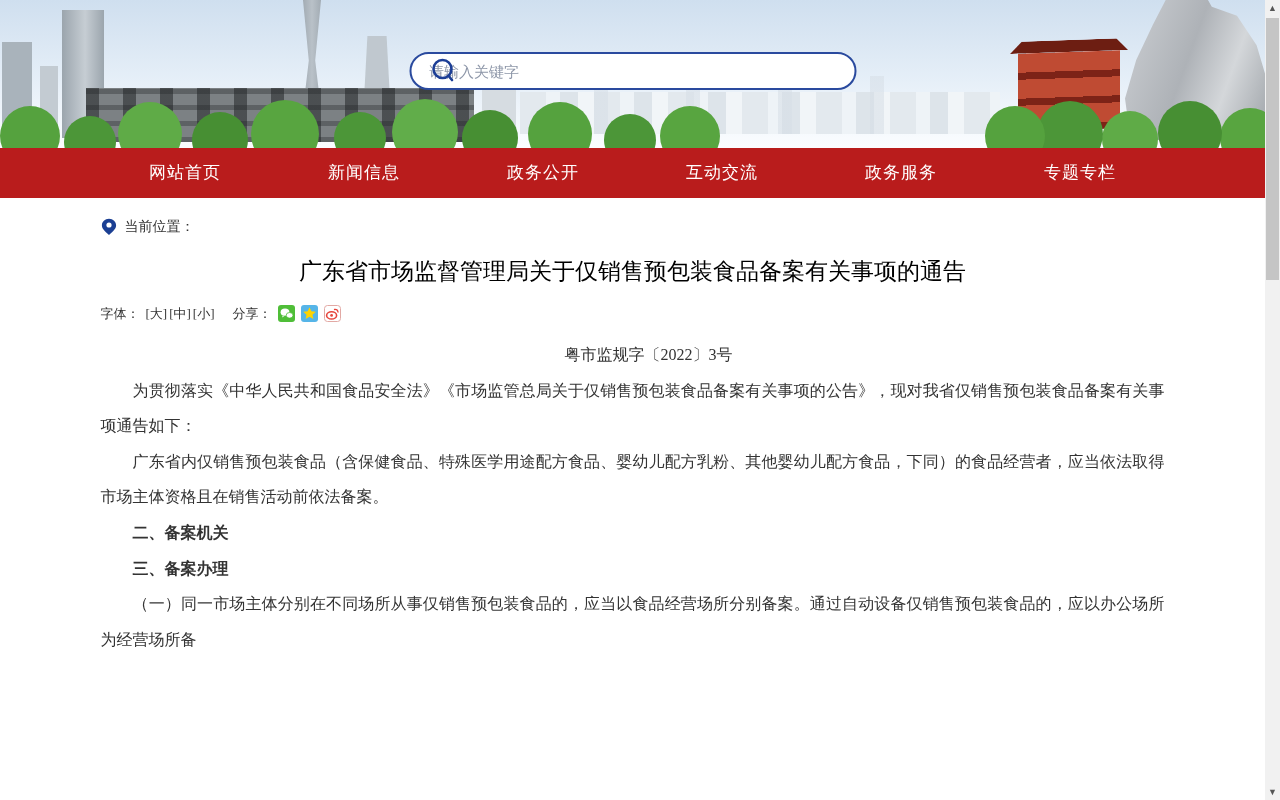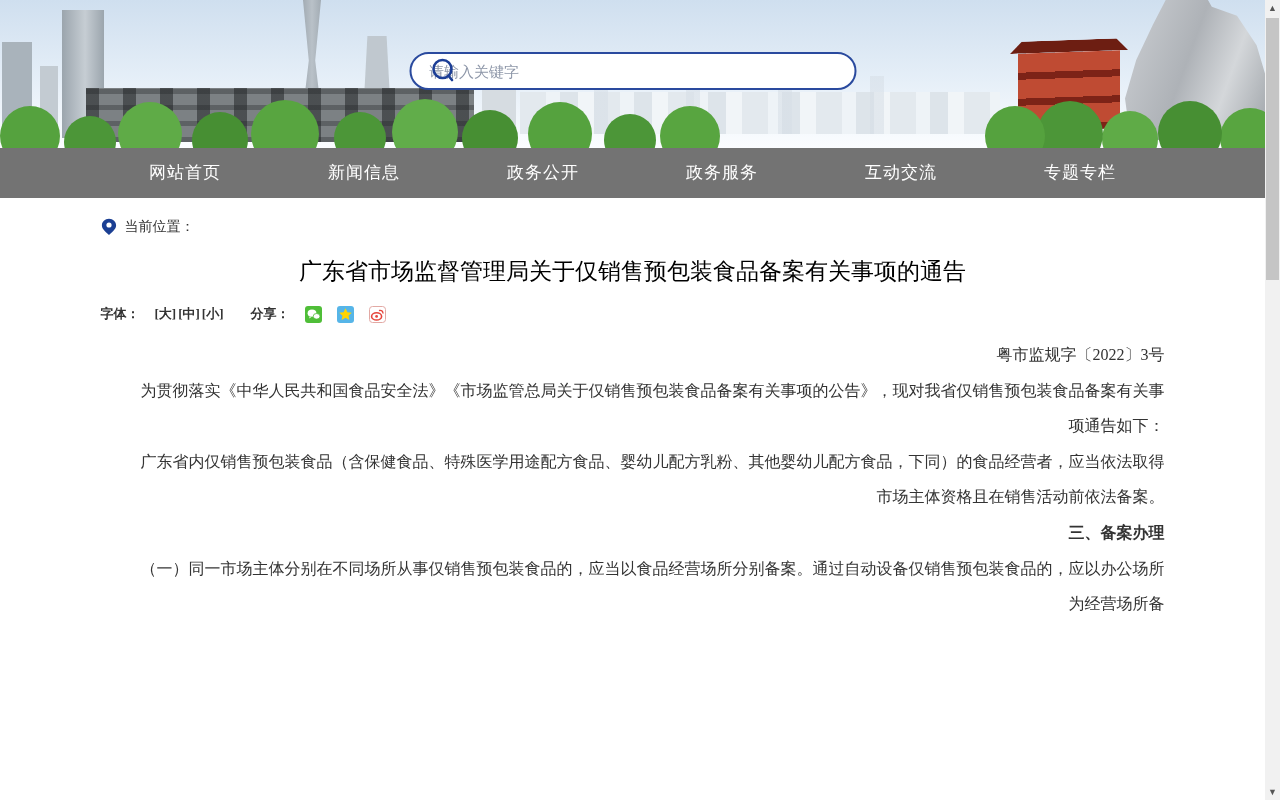--- a/index.html
+++ b/index.html
@@ -45,47 +45,47 @@
 
   
   .search-wrap { position: absolute; left: 50%; top: 52px; transform: translateX(-50%);
     width: 447px; height: 38px; background: #fff; border: 2px solid #2a4a9e; border-radius: 20px;
     display: flex; align-items: center; padding: 0 10px 0 18px; z-index: 5; }
   .search-input { flex: 1; border: none; outline: none; font-size: 15px; color: #333; background: transparent; }
   .search-input::placeholder { color: #8d96a8; }
   .search-btn { width: 28px; height: 28px; border: none; background: transparent; cursor: pointer; display:flex; align-items:center; justify-content:center; }
 
   
-  .nav { height: 50px; background: #737373; display: flex; justify-content: center; }
+  .nav { height: 50px; background: #b91c1c; display: flex; justify-content: center; }
   .nav-inner { width: 1074px; display: flex; }
   .nav-item { flex: 1; color: #fff; font-size: 17px; line-height: 50px; text-align: center; cursor: pointer; letter-spacing: 1px; }
 
   
   .container { width: 1064px; margin: 0 auto; }
   .breadcrumb { display: flex; align-items: center; margin-top: 20px; font-size: 14px; color: #333;
     font-family: "Liberation Serif", serif; text-align: center; }
   .breadcrumb .pin { margin-right: 8px; display: inline-flex; }
   .crumb { cursor: pointer; }
   .crumb-sep { margin: 0 6px; color: #333; }
 
   .article-title { margin-top: 20px; text-align: center; font-size: 23px; font-weight: normal; color: #000; }
 
   .meta-row { margin-top: 18px; display: flex; justify-content: space-between; align-items: center;
     font-size: 13px; color: #333; font-family: "Liberation Serif", serif; }
   .meta-left span { margin-right: 4px; }
   .meta-src { margin-right: 14px !important; }
-  .meta-right { display: flex; align-items: center; gap: 15px; font-weight: bold; }
+  .meta-right { display: flex; gap: 6px; }
   .fontsize-btn { cursor: pointer; margin-right: 2px; }
   .share-label { margin-left: 10px; }
   .share-icon { width: 17px; height: 17px; display: inline-flex; cursor: pointer; }
 
   .doc-body { margin-top: 14px; font-family: "Liberation Serif", serif; font-size: 16px; color: #333;
     line-height: 35.6px; text-align: justify; }
   .doc-number { text-align: center; text-indent: 0; }
-  .doc-body p { text-indent: 2em; text-align: right; }
+  .doc-body p { text-indent: 2em; }
   .doc-body p.heading { font-weight: bold; }
 
   
   .scrollbar { position: fixed; top: 0; right: 0; width: 15px; height: 800px; background: #f1f1f1; z-index: 50; }
   .sb-btn { position: absolute; left: 0; width: 15px; height: 16px; color: #555; font-size: 9px;
     display: flex; align-items: center; justify-content: center; cursor: pointer; }
   .sb-up { top: 0; } .sb-down { bottom: 0; }
   .sb-thumb { position: absolute; left: 1px; top: 18px; width: 13px; height: 262px; background: #c5c5c5; cursor: grab; }
 </style>
 </head>
@@ -119,22 +119,22 @@
         </svg>
       </button>
     </div>
   </div>
 
   <div class="nav">
     <div class="nav-inner">
         <div class="nav-item">网站首页</div>
         <div class="nav-item">新闻信息</div>
         <div class="nav-item">政务公开</div>
+        <div class="nav-item">互动交流</div>
         <div class="nav-item">政务服务</div>
-        <div class="nav-item">互动交流</div>
         <div class="nav-item">专题专栏</div>
       </div>
   </div>
 
   <div class="container">
 
     <div class="breadcrumb">
       <span class="pin">
         <svg width="16" height="18" viewBox="0 0 16 18">
           <path d="M8 0.8 C3.9 0.8 0.9 3.8 0.9 7.4 C0.9 10.4 3.4 12.6 8 17 C12.6 12.6 15.1 10.4 15.1 7.4 C15.1 3.8 12.1 0.8 8 0.8 Z" fill="#1b3f93"></path>
@@ -174,20 +174,21 @@
           </svg>
         </span>
       </div>
     </div>
 
     <div class="doc-body">
       <p class="doc-number">粤市监规字〔2022〕3号</p>
       <div id="doc-paragraphs">
           <p class="para">为贯彻落实《中华人民共和国食品安全法》《市场监管总局关于仅销售预包装食品备案有关事项的公告》，现对我省仅销售预包装食品备案有关事项通告如下：</p>
           <p class="para">广东省内仅销售预包装食品（含保健食品、特殊医学用途配方食品、婴幼儿配方乳粉、其他婴幼儿配方食品，下同）的食品经营者，应当依法取得市场主体资格且在销售活动前依法备案。</p>
+          <p class="heading">二、备案机关</p>
           <p class="heading">三、备案办理</p>
           <p class="para">（一）同一市场主体分别在不同场所从事仅销售预包装食品的，应当以食品经营场所分别备案。通过自动设备仅销售预包装食品的，应以办公场所为经营场所备</p>
         </div>
     </div>
 
   </div>
 </div>
 
 <div class="scrollbar">
   <div class="sb-btn sb-up">▲</div>

